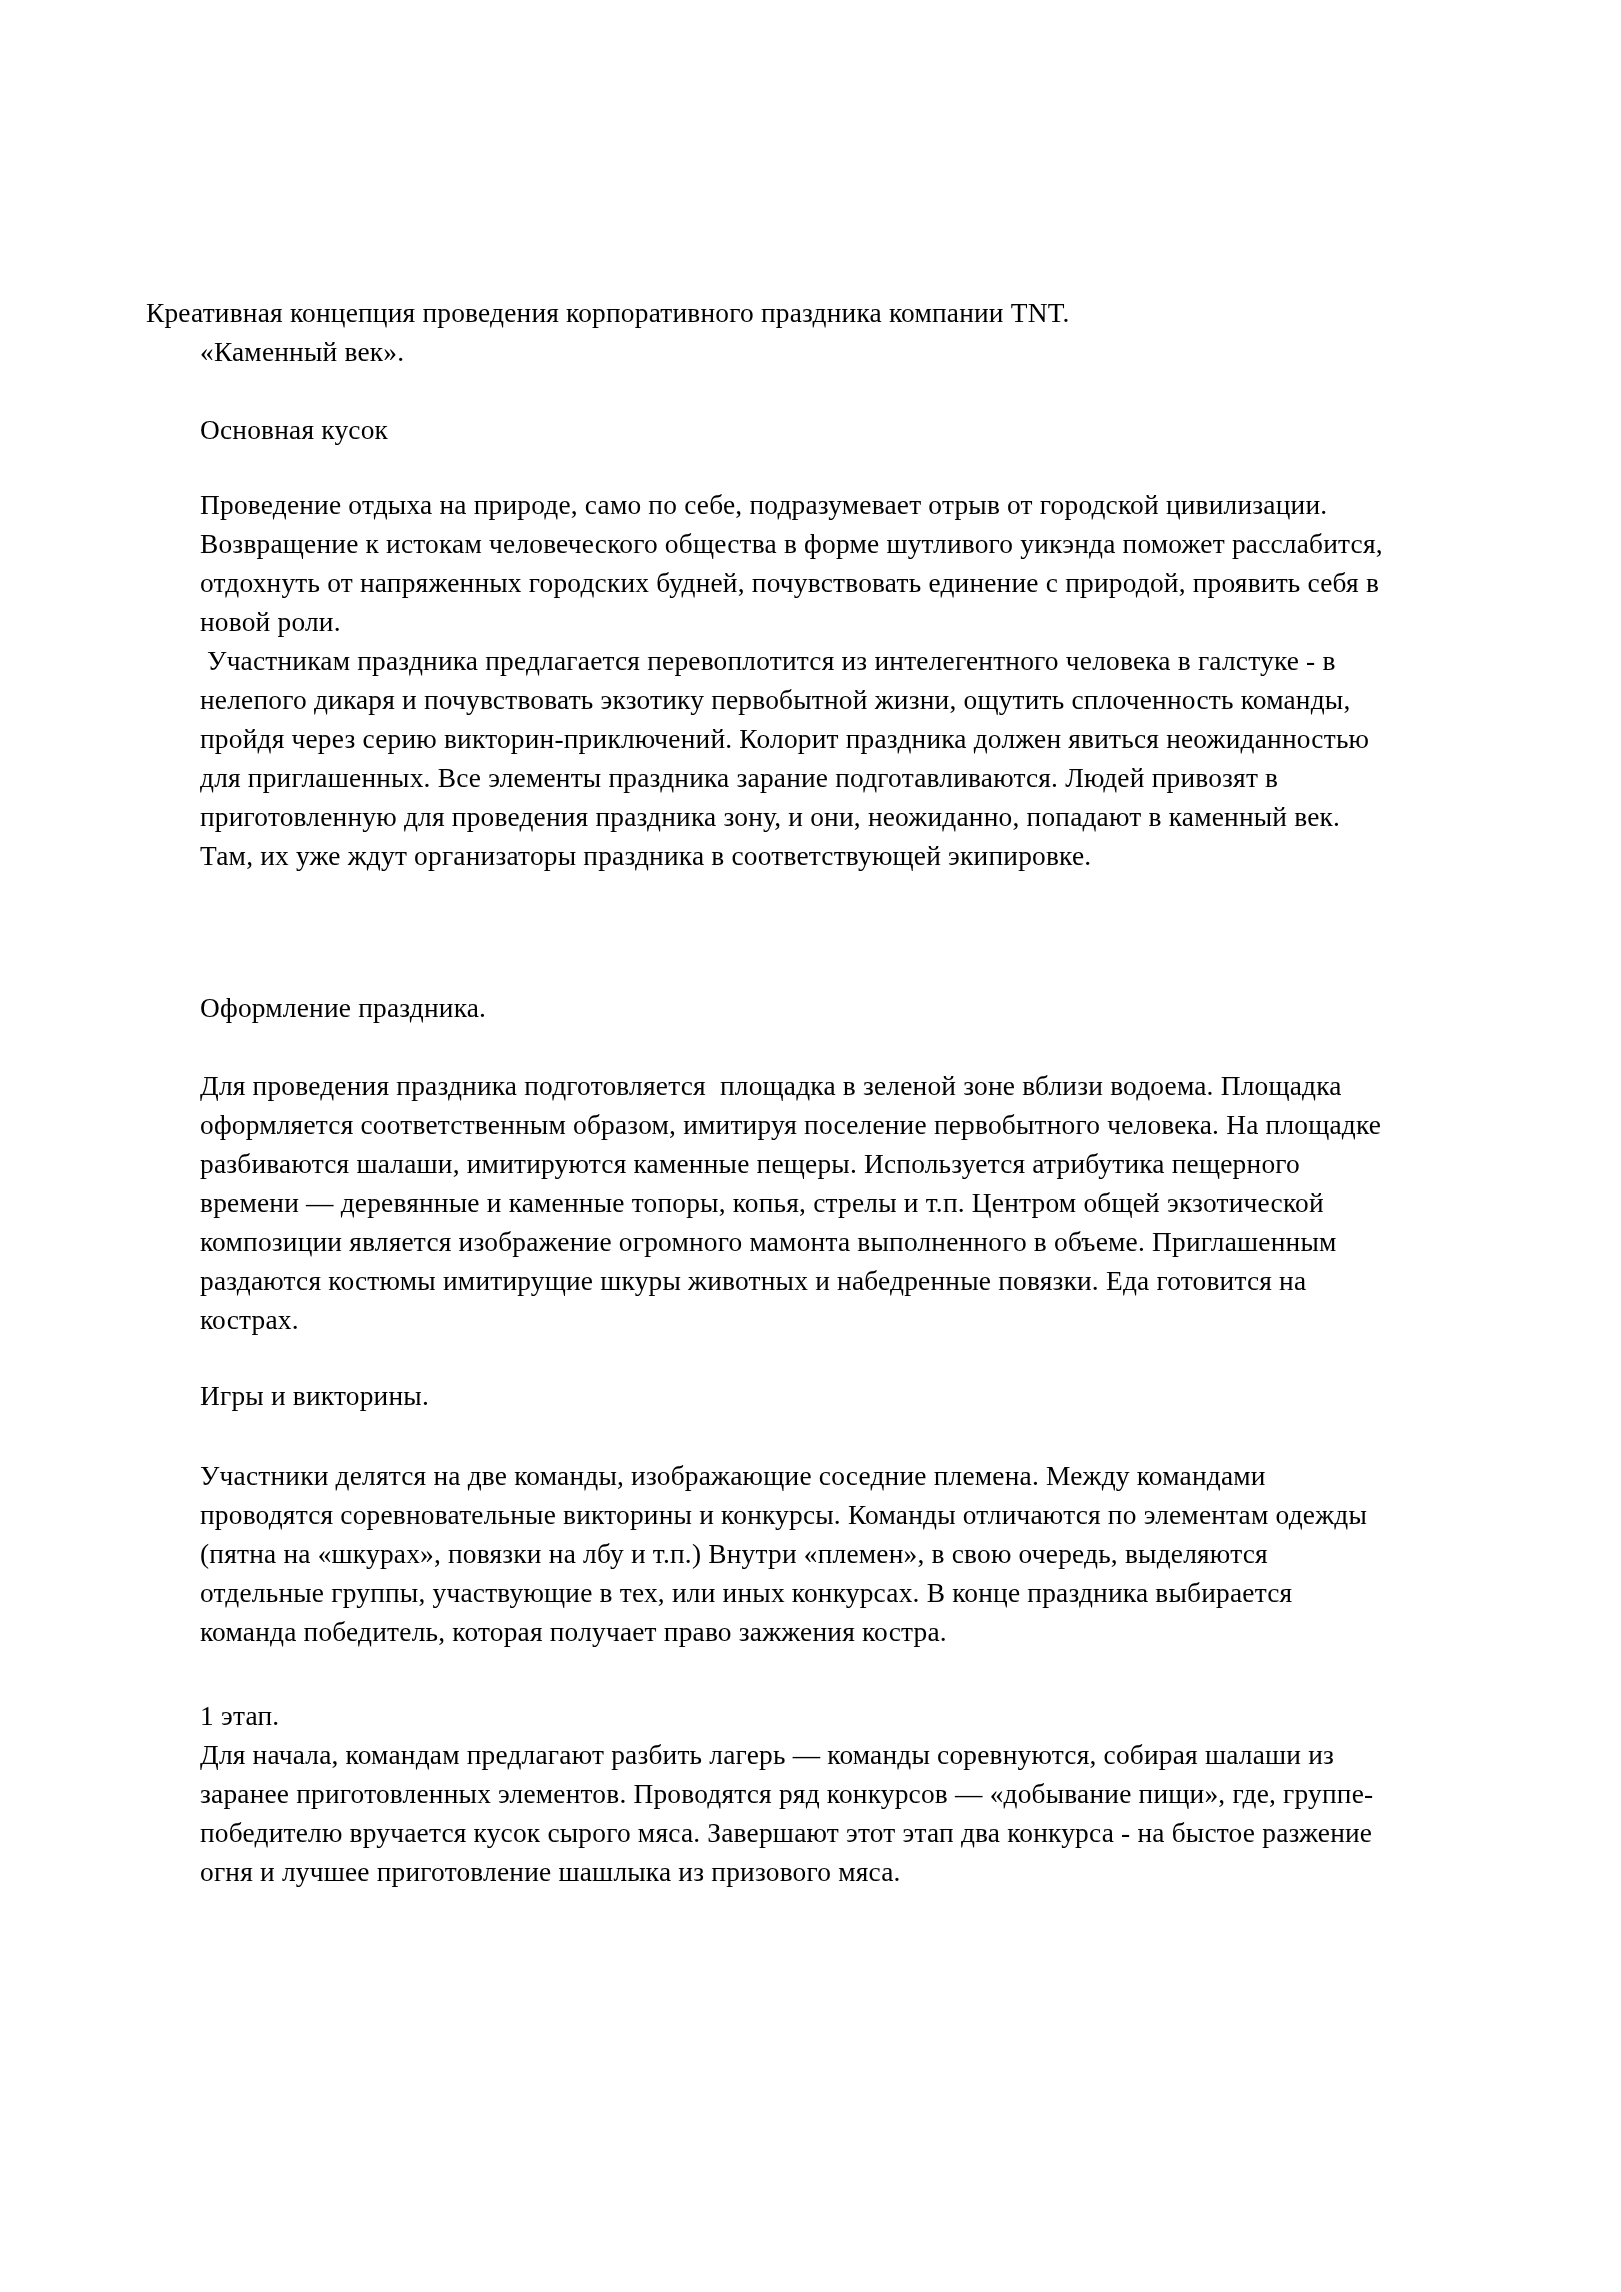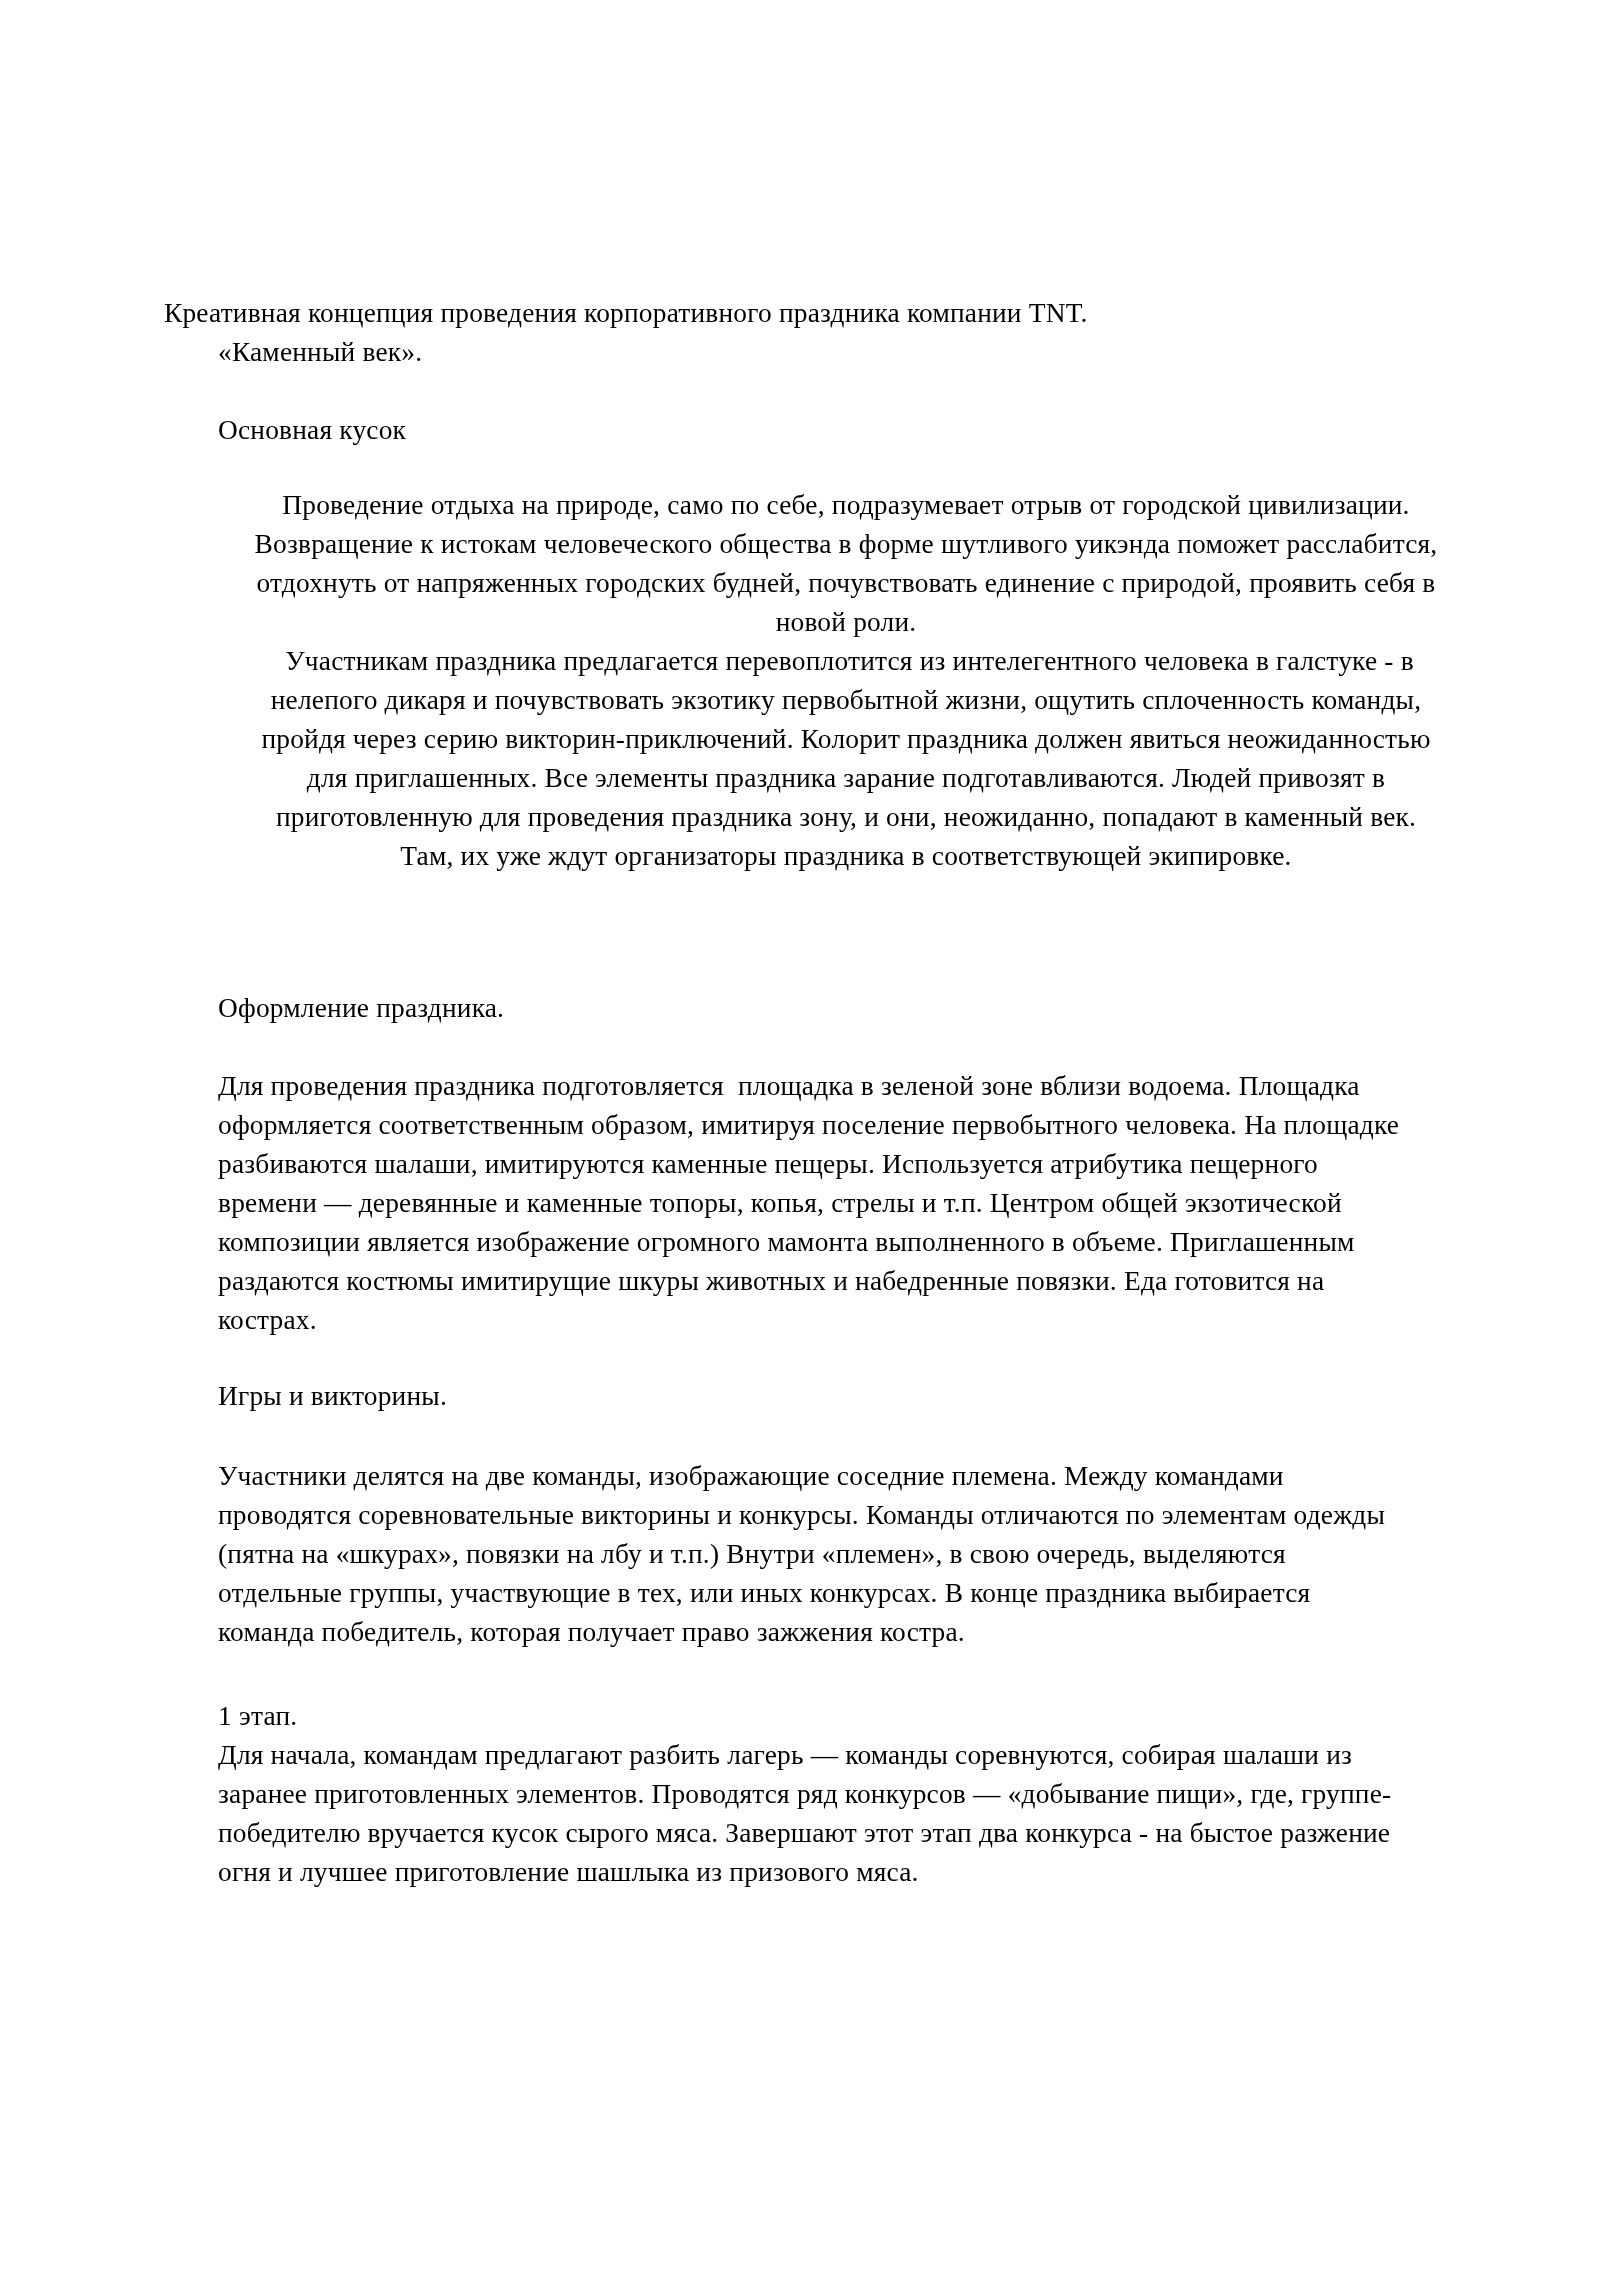--- a/index.html
+++ b/index.html
@@ -12,21 +12,21 @@
     width: 1621px;
     height: 2293px;
     background: #ffffff;
     overflow: hidden;
     color: #000000;
     font-family: "Liberation Serif", "DejaVu Serif", serif;
   }
   .content {
     position: absolute;
     top: 294px;
-    left: 164px;
+    left: 146px;
     right: 147px;
   }
   .block {
     font-size: 27.4px;
     line-height: 39px;
     white-space: pre;           
     letter-spacing: 0.2px;
   }
   .indented {
     margin-left: 54px;          
@@ -37,21 +37,21 @@
 
 <div class="page">
   <div class="content">
 
     <div class="block">Креативная концепция проведения корпоративного праздника компании TNT.</div>
 
     <div class="block indented" style="">«Каменный век».</div>
 
     <div class="block indented" style="margin-top:39px;">Основная кусок</div>
 
-    <div class="block indented" style="margin-top:36px;text-align:center;">Проведение отдыха на природе, само по себе, подразумевает отрыв от городской цивилизации.
+    <div class="block indented" style="margin-top:36px;">Проведение отдыха на природе, само по себе, подразумевает отрыв от городской цивилизации.
 Возвращение к истокам человеческого общества в форме шутливого уикэнда поможет расслабится,
 отдохнуть от напряженных городских будней, почувствовать единение с природой, проявить себя в
 новой роли.
  Участникам праздника предлагается перевоплотится из интелегентного человека в галстуке - в
 нелепого дикаря и почувствовать экзотику первобытной жизни, ощутить сплоченность команды,
 пройдя через серию викторин-приключений. Колорит праздника должен явиться неожиданностью
 для приглашенных. Все элементы праздника зарание подготавливаются. Людей привозят в
 приготовленную для проведения праздника зону, и они, неожиданно, попадают в каменный век.
 Там, их уже ждут организаторы праздника в соответствующей экипировке.</div>
 

